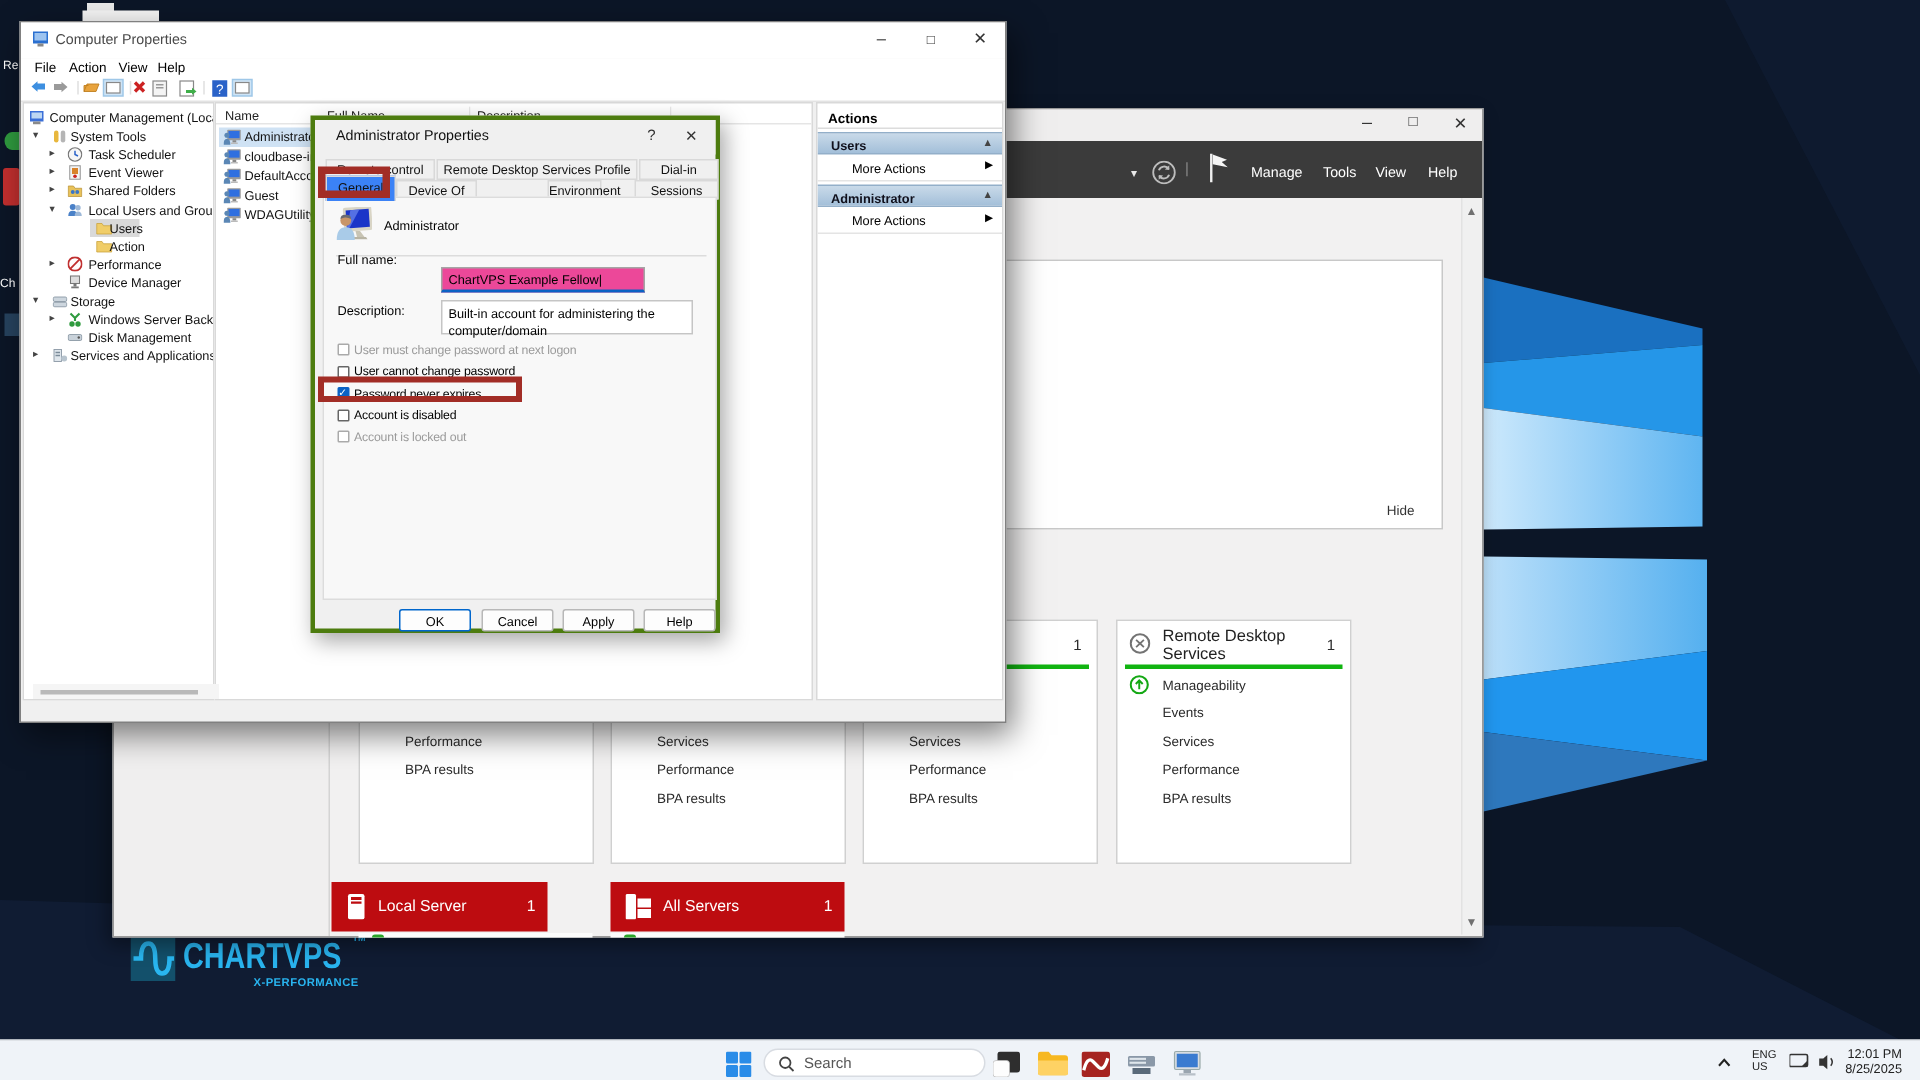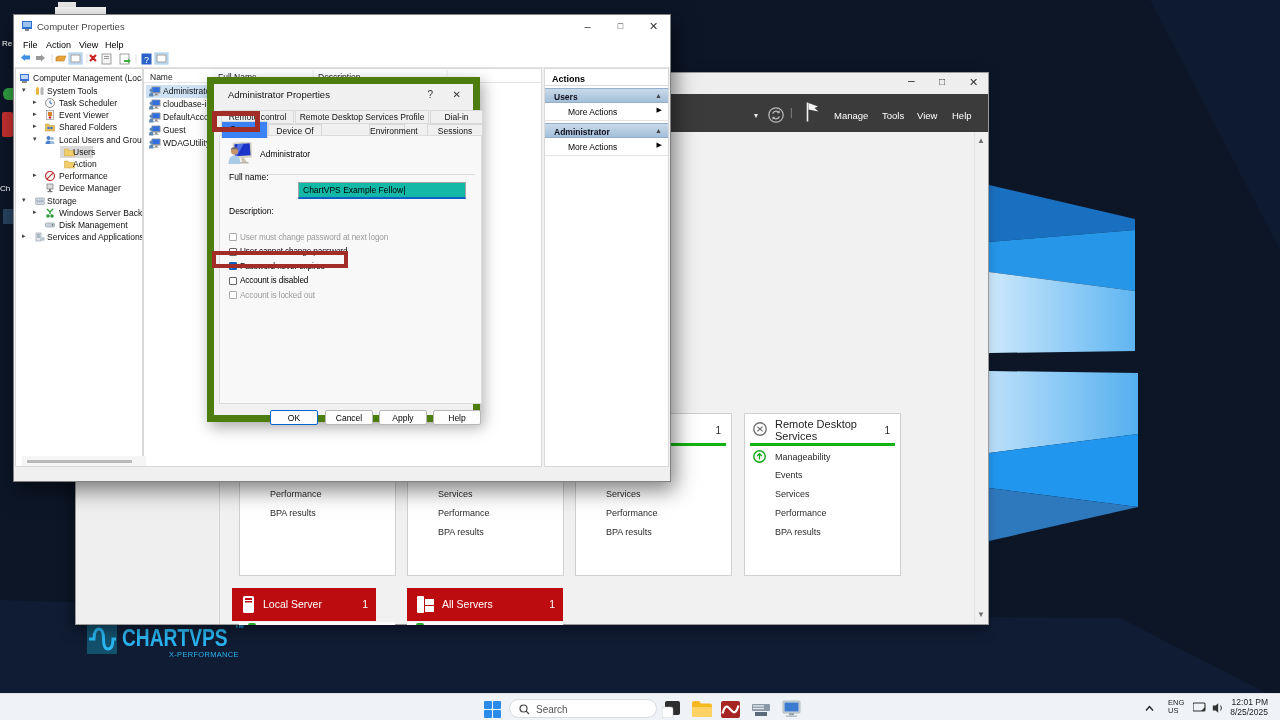--- a/index.html
+++ b/index.html
@@ -37,21 +37,21 @@
 .trow{position:absolute;left:0;right:0;height:12px;font-size:8.5px;white-space:nowrap;color:#111}
 .trow s{position:absolute;top:0;font-size:7px;color:#444;text-decoration:none}
 .trow i{position:absolute;top:0;width:11px;height:10px;font-style:normal}
 .trow b{position:absolute;top:0;font-weight:normal}
 .trow u{position:absolute;top:-1px;height:12px;background:#d9d9d9;text-decoration:none}
 .lrow{position:absolute;left:0;right:0;height:13px;font-size:8.5px;white-space:nowrap;color:#111}
 .lrow i{position:absolute;top:0;width:12px;height:11px;font-style:normal}
 .lrow b{position:absolute;top:0;font-weight:normal}
 .uic{}
 
-#dlg{left:207px;top:77px;width:273px;height:345px;background:#f0f0f0;border:7px solid #4d7c0f;box-shadow:3px 5px 14px rgba(0,0,0,.35);font-size:8.5px}
+#dlg{left:207px;top:77px;width:273px;height:345px;background:#f0f0f0;border:3px solid #4d7c0f;box-shadow:3px 5px 14px rgba(0,0,0,.35);font-size:8.5px}
 #dlg .cap{position:absolute;left:0;top:0;right:0;height:23px;background:#f0f0f0}
 #dlg .cap .t{position:absolute;left:14px;top:4.5px;font-size:9.5px;color:#111}
 .tab{position:absolute;background:#f0f0f0;border:1px solid #d9d9d9;text-align:center;font-size:8.5px;color:#111}
 #tabpage{position:absolute;left:5px;top:51px;width:263px;height:269px;background:#f8f8f8;border:1px solid #dcdcdc}
 .dbtn{position:absolute;top:326px;width:48px;height:15px;background:#fdfdfd;border:1px solid #b8b8b8;border-radius:2px;text-align:center;line-height:14px;font-size:8.5px}
 .cb{position:absolute;width:8px;height:8px;background:#fff;border:1px solid #666;border-radius:1px}
 .cb.gray{border-color:#aaa}
 .cbl{position:absolute;font-size:8.2px;letter-spacing:-0.12px;white-space:nowrap}
 .redbox{position:absolute;border:4px solid #a22d26;z-index:60}
 
@@ -93,21 +93,21 @@
 <div class="abs" style="left:0px;top:184px;width:12px;height:10px;color:#fff;font-size:8px">Ch</div>
 <div class="abs" style="left:3px;top:209px;width:10px;height:15px;background:#27435f"></div>
 
 <div id="logo" class="abs">
   <svg style="position:absolute;left:1px;top:1px" width="30" height="29" viewBox="0 0 30 29">
     <rect width="30" height="29" fill="#13506b"></rect>
     <path d="M2 14 L7 14 Q7 4 12 4 Q16.5 4 16.5 14 Q16.5 24 21 24 Q26 24 26 14 L29 14" stroke="#29b6f0" stroke-width="3" fill="none"></path>
   </svg>
   <div style="position:absolute;left:36px;top:0px;font-size:24px;font-weight:bold;color:#29b4ef;transform:scaleX(0.80);transform-origin:0 0;white-space:nowrap">CHARTVPS</div>
   <div style="position:absolute;left:149px;top:-1px;font-size:6px;font-weight:bold;color:#29b4ef">TM</div>
-  <div style="position:absolute;left:83px;top:26px;font-size:7.5px;font-weight:normal;color:#29b4ef;letter-spacing:0.3px">X-PERFORMANCE</div>
+  <div style="position:absolute;left:83px;top:26px;font-size:7.5px;font-weight:bold;color:#29b4ef;letter-spacing:0.3px">X-PERFORMANCE</div>
 </div>
 
 <div id="sm" class="abs">
   <div id="sm-title">
     <span style="position:absolute;left:832px;top:1px;font-size:12px;color:#333">–</span>
       <span style="position:absolute;left:863px;top:3px;font-size:10px;color:#333">□</span>
       <span style="position:absolute;left:893px;top:3px;font-size:11px;color:#333">✕</span>
   </div>
   <div id="sm-tool">
     <span style="left:678px;top:17px;font-size:8px;color:#e8e8e8">▾</span>
@@ -122,20 +122,23 @@
     <svg style="position:absolute;left:729px;top:8px" width="14" height="20" viewBox="0 0 14 20">
         <path d="M2.5 0.5 L2.5 19.5" stroke="#f0f0f0" stroke-width="1.6"></path>
         <path d="M3.5 1 L13 4.5 L9.5 6 L13.5 9.5 L3.5 7.5 Z" fill="#f5f5f5"></path>
       </svg>
     <span style="left:758px">Manage</span>
     <span style="left:806px">Tools</span>
     <span style="left:841px">View</span>
     <span style="left:876px">Help</span>
   </div>
   <div id="sm-nav"></div>
+  <div id="sm-welcome">
+      <span class="hide">Hide</span>
+    </div>
   <div id="sm-scroll">
       <div style="margin-top:4px">▲</div>
       <div style="position:absolute;bottom:4px;left:0;right:0">▼</div>
     </div>
 
   <div class="tile" style="left:163px;width:157px">
     <div class="row" style="top:75px">Performance</div>
     <div class="row" style="top:94px">BPA results</div>
   </div>
   <div class="tile" style="left:331px;width:157px">
@@ -162,21 +165,21 @@
         <circle cx="6.5" cy="6.5" r="5.7" fill="none" stroke="#14a814" stroke-width="1.4"></circle>
         <path d="M6.5 9.5 L6.5 4 M4.2 6 L6.5 3.6 L8.8 6" stroke="#14a814" stroke-width="1.3" fill="none"></path>
       </svg>
     <div class="row" style="top:38px">Manageability</div>
     <div class="row" style="top:56px">Events</div>
     <div class="row" style="top:75px">Services</div>
     <div class="row" style="top:94px">Performance</div>
     <div class="row" style="top:113px">BPA results</div>
   </div>
 
-  <div class="rtile" style="left:156px;width:144px">
+  <div class="rtile" style="left:145px;width:144px">
     <div class="ric"><svg width="13" height="17" viewBox="0 0 13 17">
           <rect x="1" y="0" width="11" height="17" rx="1.5" fill="#fff"></rect>
           <rect x="3" y="2" width="7" height="2" fill="#bd0c10"></rect>
           <rect x="3" y="5" width="7" height="1.5" fill="#bd0c10"></rect>
         </svg></div>
     <div class="nm">Local Server</div>
       <div class="n1">1</div>
   </div>
   <div class="rtile" style="left:331px;width:156px">
     <div class="ric"><svg width="17" height="17" viewBox="0 0 17 17">
@@ -469,22 +472,23 @@
         </g>
       <path d="M13 16 L16 16 L19 20 L14 20 Z" fill="#c8c4b4"></path>
       <path d="M12 20 L20 20 L21 21.5 L11 21.5 Z" fill="#b8b4a4"></path>
       <circle cx="6.5" cy="9" r="3.6" fill="#c89568"></circle>
       <path d="M3 8 Q3 5 6.5 5.2 Q10 5 10 8 Q8 6.8 6 7 Q4.5 7.2 3 8 Z" fill="#6a6a72"></path>
       <path d="M0.5 22 Q0.5 13.5 6.5 13.5 Q12.5 13.5 12.5 22 Z" fill="#a9cbe8"></path>
     </svg>
     <span style="position:absolute;left:40px;top:13px">Administrator</span>
     <div style="position:absolute;left:8px;top:38px;right:6px;height:1px;background:#dcdcdc"></div>
     <span style="position:absolute;left:9px;top:36px">Full name:</span>
-    <div style="position:absolute;left:78px;top:46px;width:168px;height:17px;background:#14b8a6;border:1px solid #a5a5a5;border-bottom:2px solid #0b62c4;line-height:14px;padding-left:4px">ChartVPS Example Fellow|</div>
+    <div style="position:absolute;left:78px;top:46px;width:136px;height:17px;background:#ec4899;border:1px solid #a5a5a5;border-bottom:2px solid #0b62c4;line-height:14px;padding-left:4px">ChartVPS Example Fellow|</div>
     <span style="position:absolute;left:9px;top:70px">Description:</span>
+    <div style="position:absolute;left:78px;top:68px;width:168px;height:22.5px;background:#fff;border:1px solid #c5c5c5;line-height:10.5px;padding:3px 0 0 4px">Built-in account for administering the<br>computer/domain</div>
     <div class="cb gray" style="left:8.5px;top:97px"></div>
       <span class="cbl" style="left:20px;top:96.5px;color:#9a9a9a">User must change password at next logon</span>
     <div class="cb" style="left:8.5px;top:111.5px"></div>
       <span class="cbl" style="left:20px;top:111px">User cannot change password</span>
     <div class="cb" style="left:8.5px;top:126px;background:#0b62c4;border-color:#0b62c4;color:#fff;font-size:7px;text-align:center;line-height:8px">✓</div>
       <span class="cbl" style="left:20px;top:125.5px">Password never expires</span>
     <div class="cb" style="left:8.5px;top:140.5px"></div>
       <span class="cbl" style="left:20px;top:140px">Account is disabled</span>
     <div class="cb gray" style="left:8.5px;top:155px"></div>
       <span class="cbl" style="left:20px;top:154.5px;color:#9a9a9a">Account is locked out</span>

